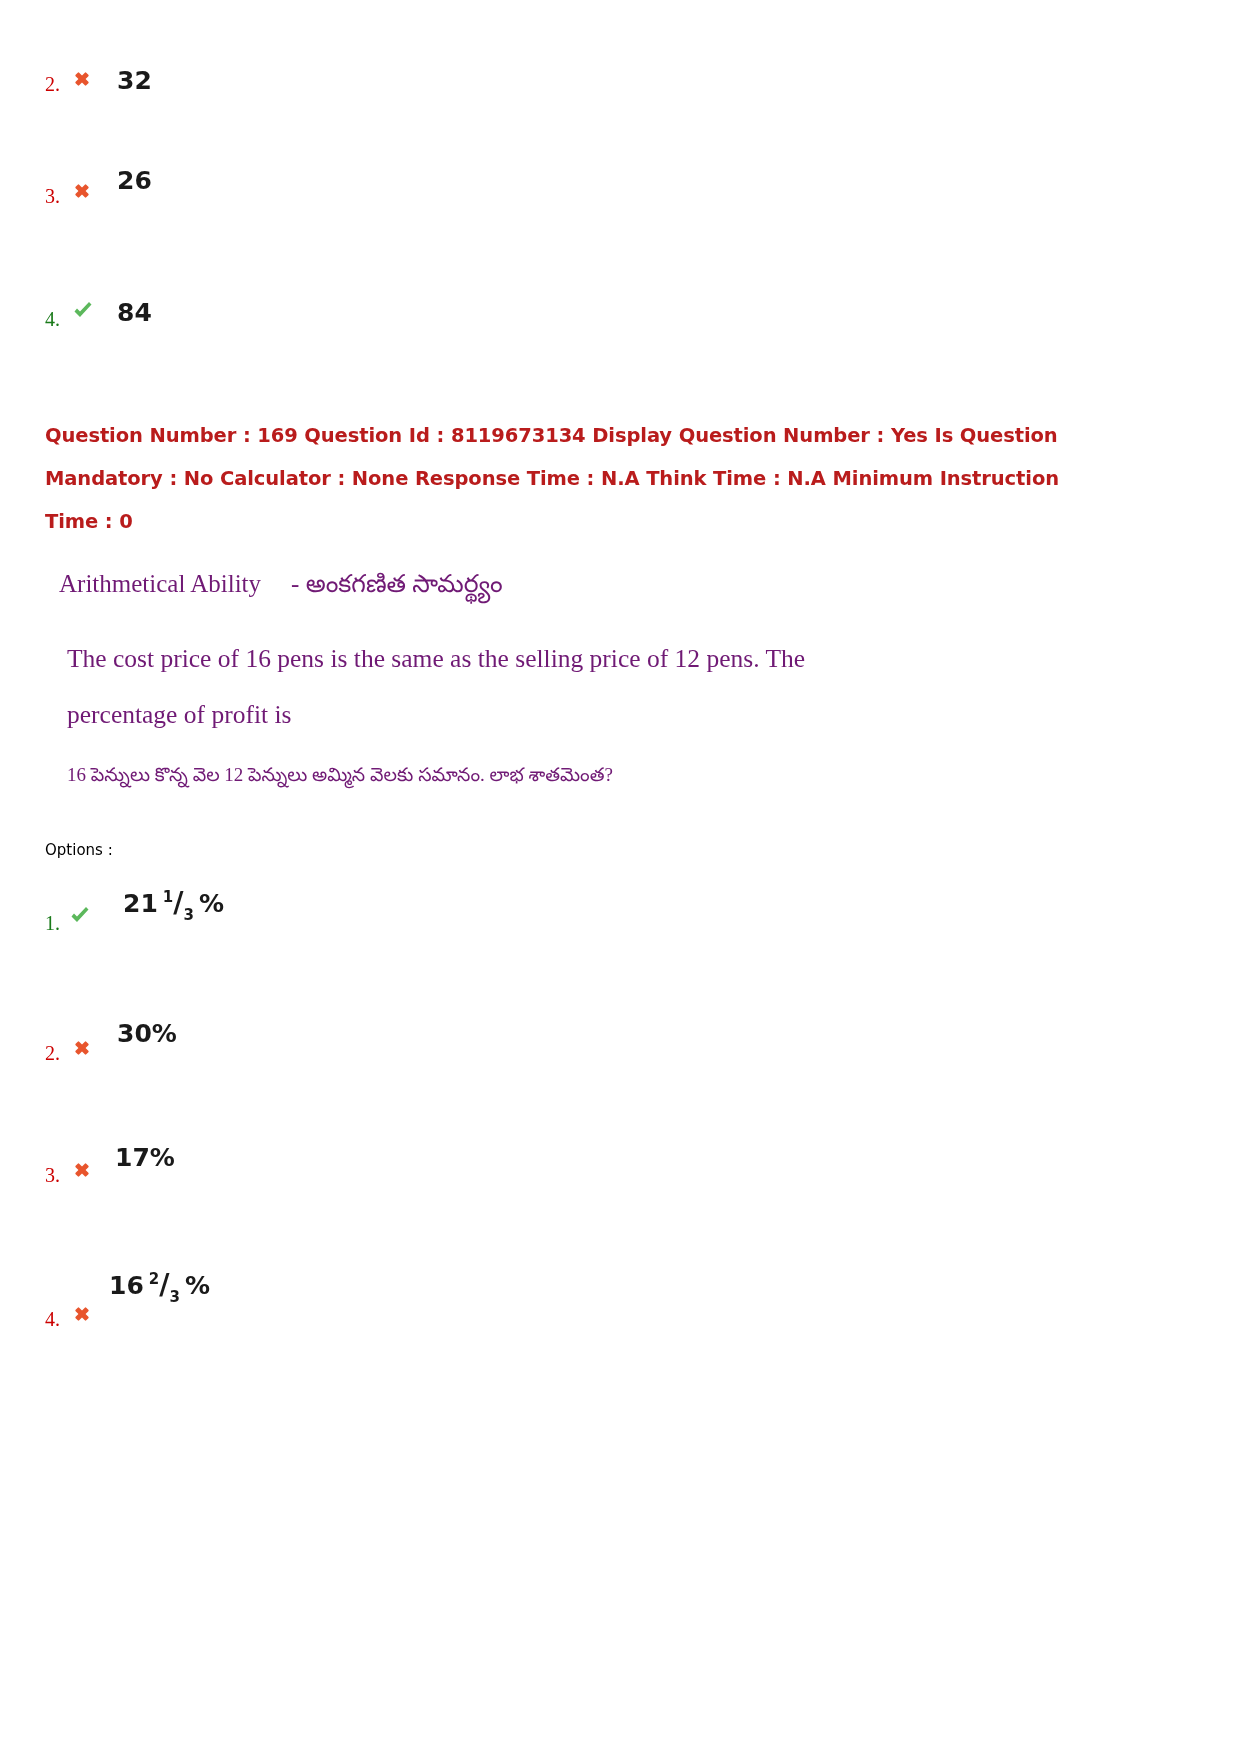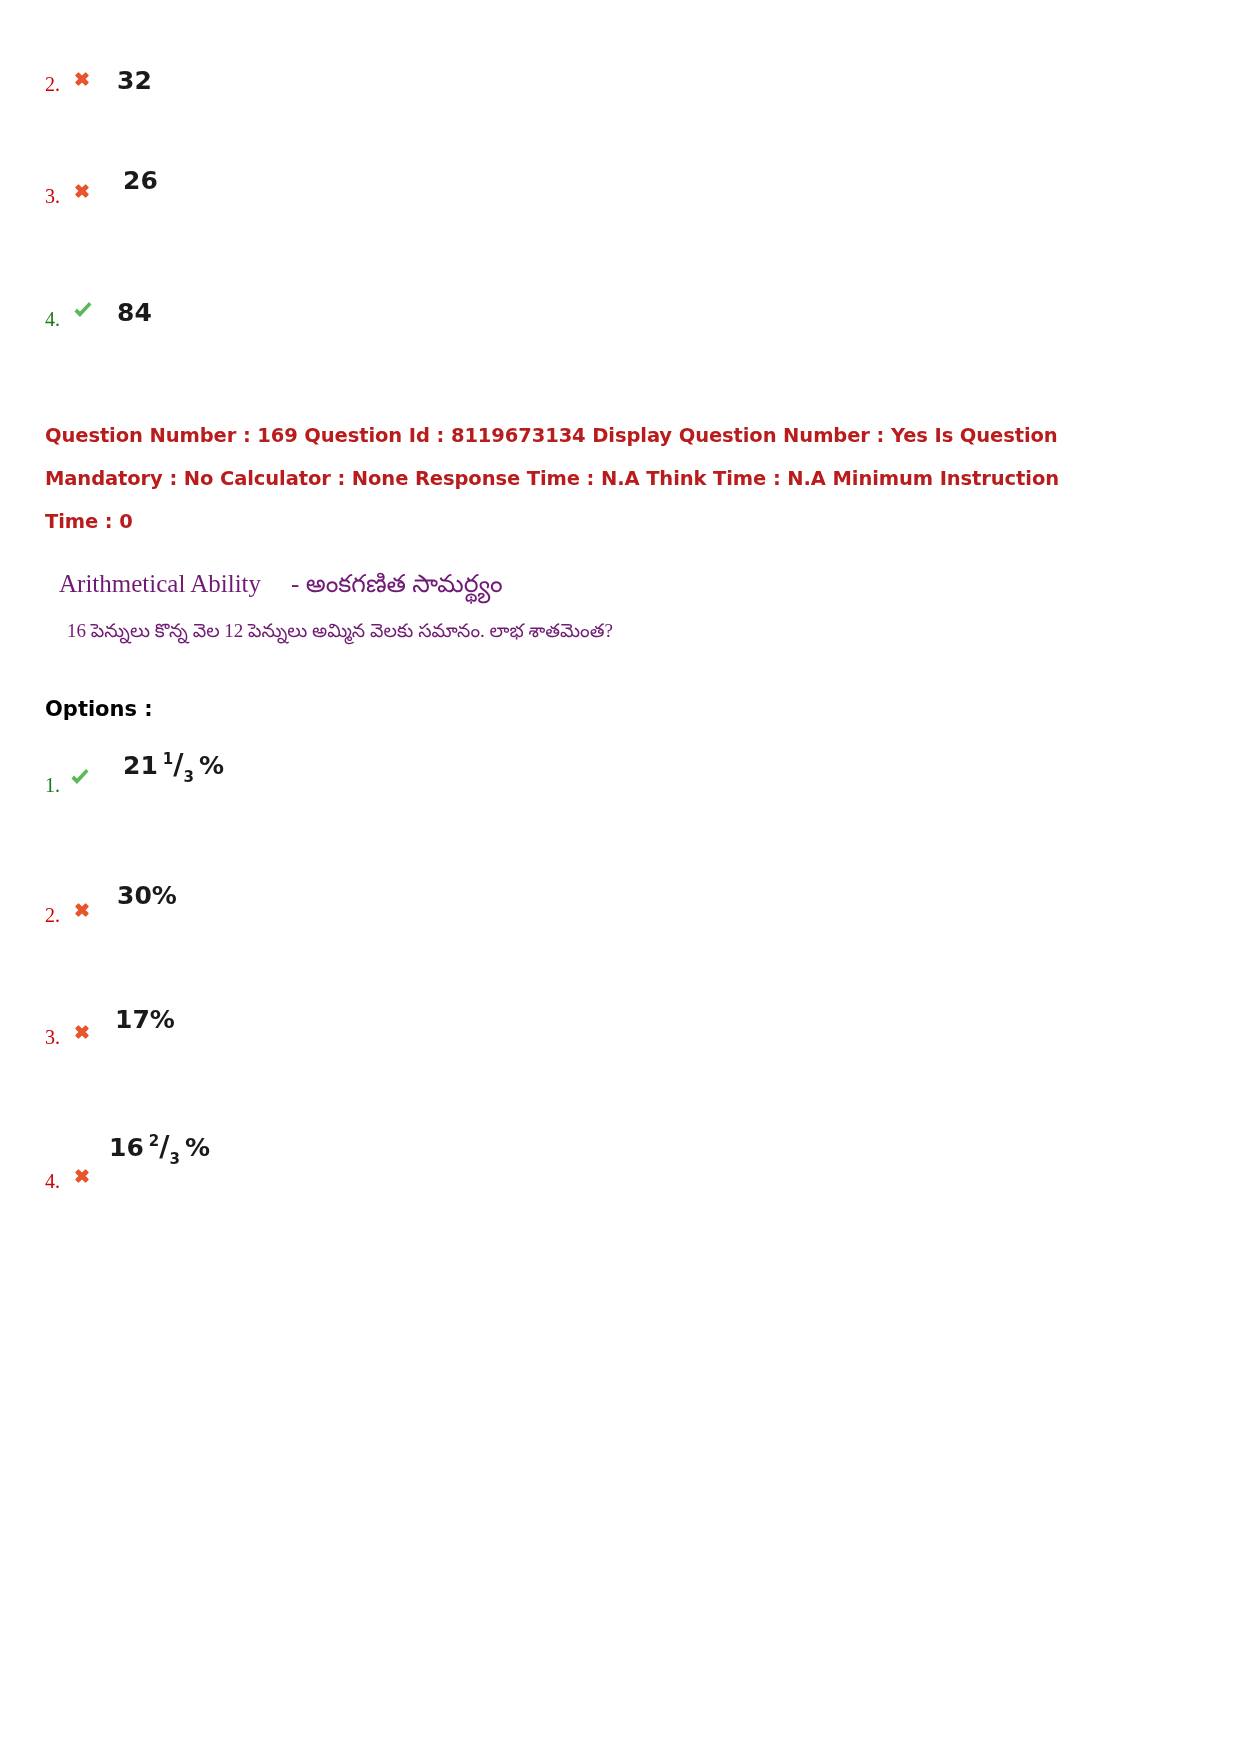--- a/index.html
+++ b/index.html
@@ -119,22 +119,22 @@
   }
   .qtext-te {
     font-family: "Liberation Serif", serif;
     font-size: 19px;
     line-height: 56px;
     padding-left: 22px;
   }
 
   .options-label {
     font-family: "DejaVu Sans", sans-serif;
-    font-weight: bold;
-    font-size: 21px;
+    font-weight: normal;
+    font-size: 15px;
     color: #000;
   }
 
   .spacer-top { height: 38px; }
 </style>
 </head>
 <body>
 
 <div class="page">
 
@@ -156,40 +156,41 @@
   <div class="opt-row" style="min-height:124px;">
     <span class="opt-num wrong" style="top:36px;">3.</span>
     <span class="mark" style="top:30px;">
       <svg viewBox="0 0 22 22" aria-hidden="true">
         <g fill="#e8552d">
           <rect x="3.5" y="8.5" width="15" height="5" rx="1" transform="rotate(45 11 11)"></rect>
           <rect x="3.5" y="8.5" width="15" height="5" rx="1" transform="rotate(-45 11 11)"></rect>
         </g>
       </svg>
     </span>
-    <span class="opt-text" style="top:18px;left:72px;margin-left:6px;">26</span>
+    <span class="opt-text" style="top:18px;left:72px;">26</span>
   </div>
 
   <div class="opt-row" style="min-height:140px;">
     <span class="opt-num right" style="top:35px;">4.</span>
     <span class="mark" style="top:26px;left:27px;">
       <svg viewBox="0 0 22 22" aria-hidden="true">
         <path d="M2.5 11.5 L8 17 L19.5 4.5 L17 2 L8 11.5 L5 8.5 Z" fill="#5cb85c"></path>
       </svg>
     </span>
     <span class="opt-text" style="top:26px;left:72px;">84</span>
   </div>
 
   <div class="qmeta">Question Number : 169 Question Id : 8119673134 Display Question Number : Yes Is Question Mandatory : No Calculator : None Response Time : N.A Think Time : N.A Minimum Instruction Time : 0</div>
 
   <div class="scan-block">
     <div class="subject-line">
       <span>Arithmetical Ability</span><span class="te">-</span>&nbsp;<span>అంకగణిత సామర్థ్యం</span>
     </div>
 
+    <div class="qtext" style="margin-top:32px;">The cost price of 16 pens is the same as the selling price of 12 pens. The percentage of profit is</div>
 
     <div class="qtext-te" style="margin-top:4px;">16 పెన్నులు కొన్న వెల 12 పెన్నులు అమ్మిన వెలకు సమానం. లాభ శాతమెంత?</div>
   </div>
 
   <div class="options-label" style="margin-top:38px;">Options :</div>
 
   <div class="opt-row" style="min-height:126px;margin-top:22px;">
     <span class="opt-num right" style="top:32px;">1.</span>
     <span class="mark" style="top:24px;left:24px;">
       <svg viewBox="0 0 22 22" aria-hidden="true">

